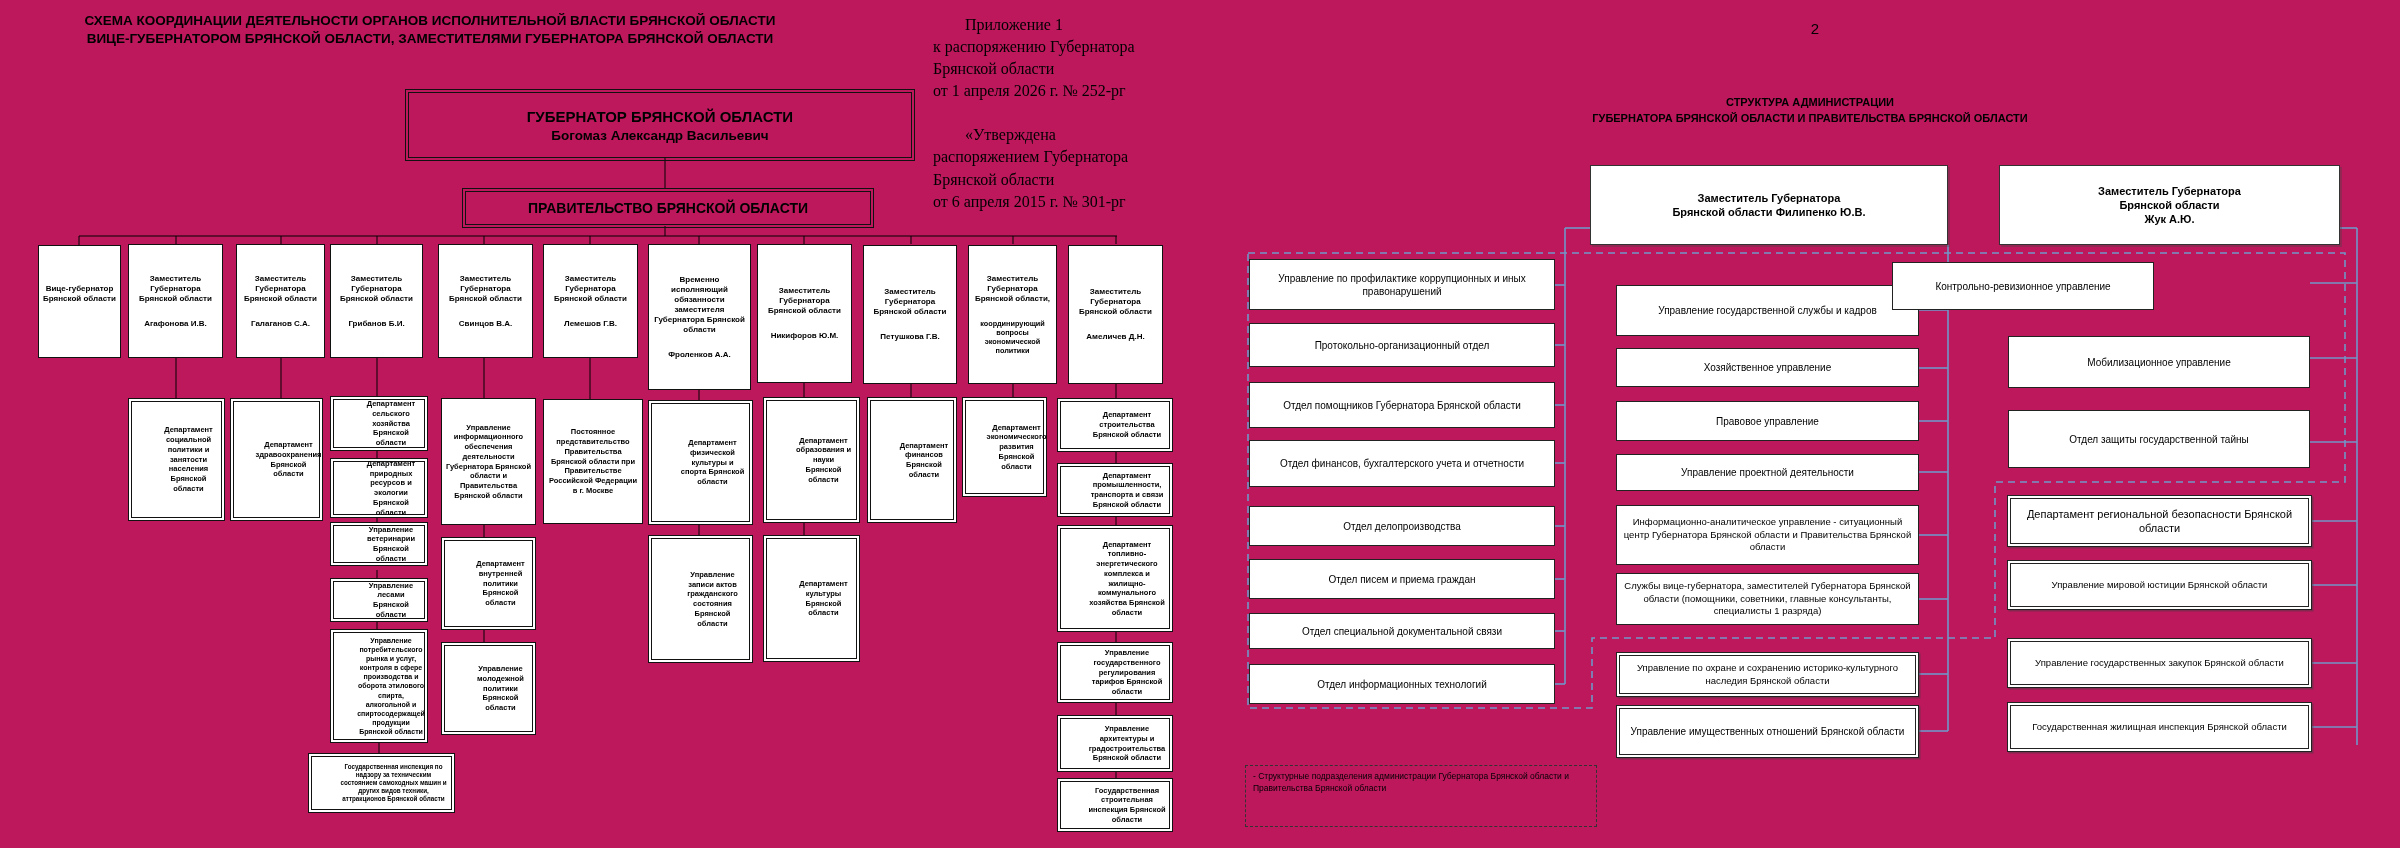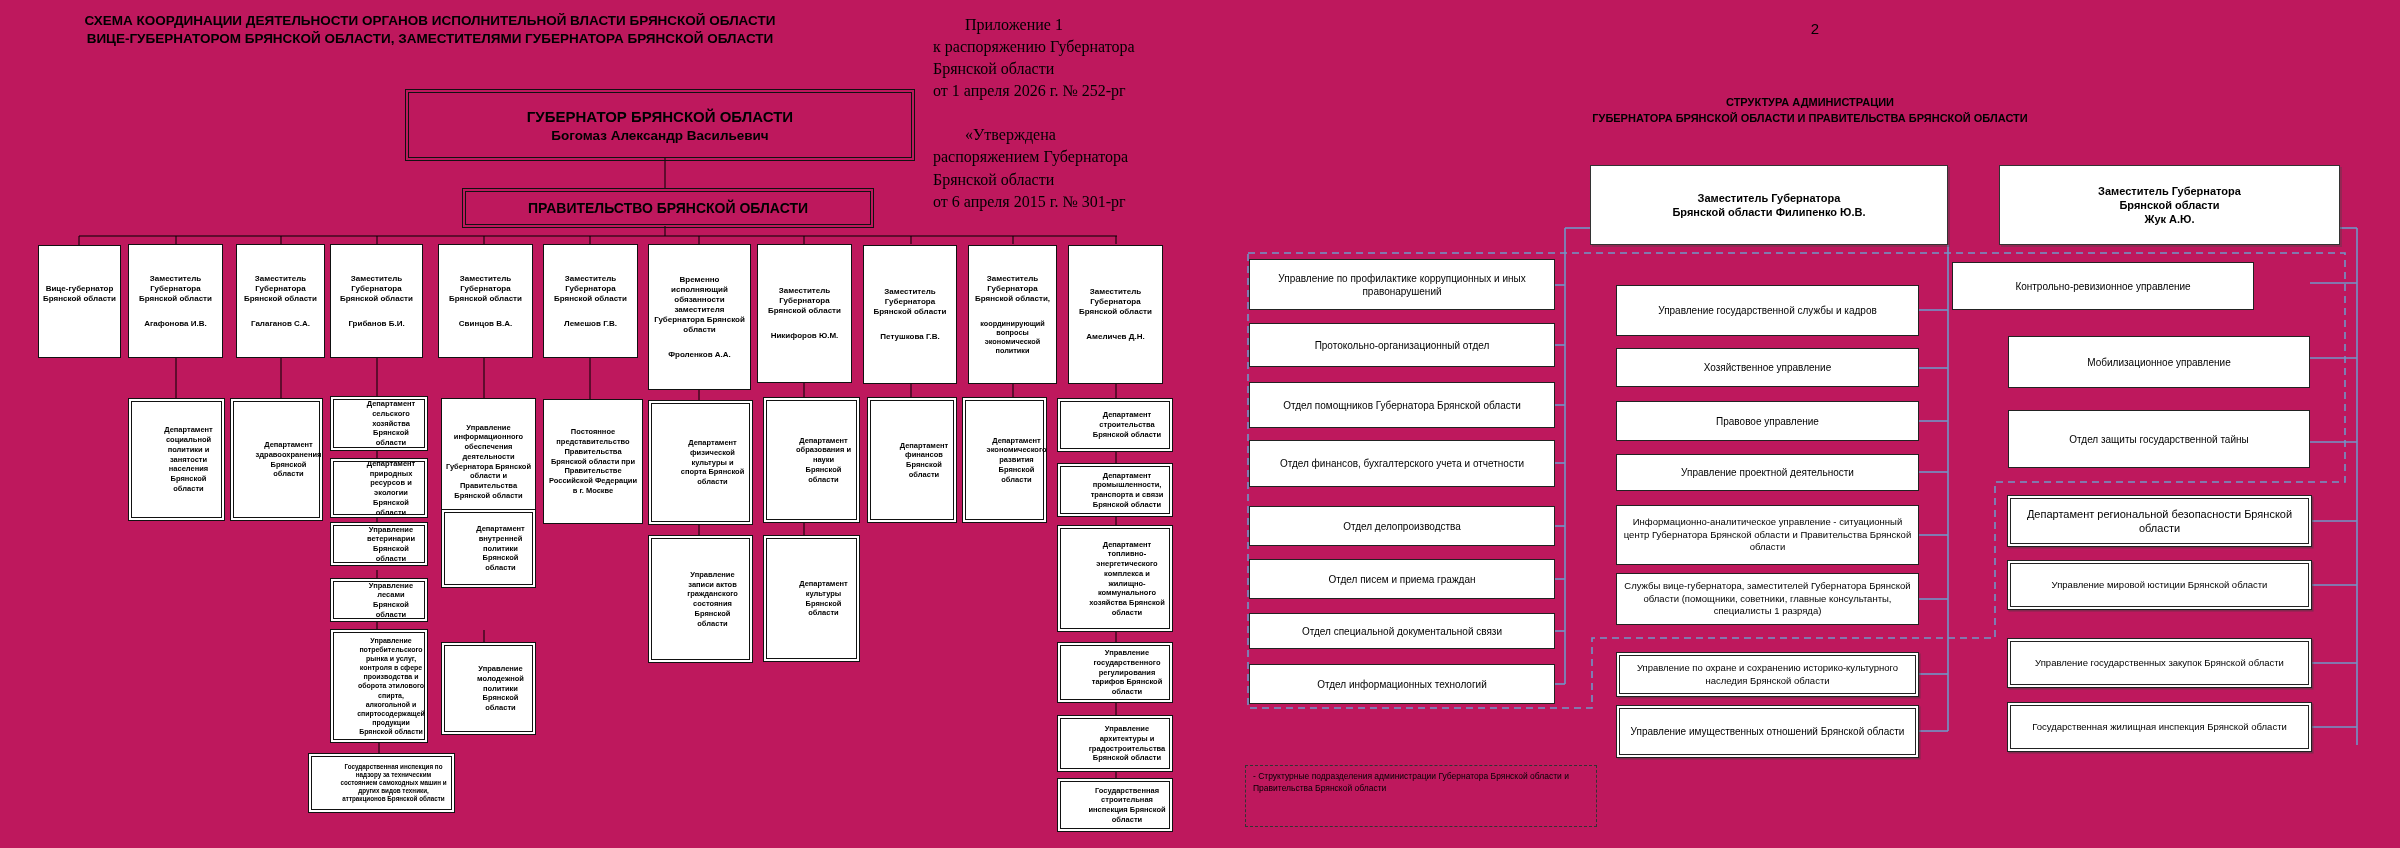--- a/index.html
+++ b/index.html
@@ -202,29 +202,29 @@
       </div>
 
     <div class="b dept d" style="left:128px;top:398px;width:97px;height:123px">Департамент социальной политики и занятости населения Брянской области</div>
     <div class="b dept d" style="left:230px;top:398px;width:93px;height:123px">Департамент здравоохранения Брянской области</div>
     <div class="b dept d" style="left:330px;top:396px;width:98px;height:55px">Департамент сельского хозяйства Брянской области</div>
     <div class="b dept d" style="left:330px;top:458px;width:98px;height:60px">Департамент природных ресурсов и экологии Брянской области</div>
     <div class="b dept d" style="left:330px;top:522px;width:98px;height:44px">Управление ветеринарии Брянской области</div>
     <div class="b dept d" style="left:330px;top:578px;width:98px;height:44px">Управление лесами Брянской области</div>
     <div class="b dept d" style="left:330px;top:629px;width:98px;height:114px;font-size:7px">Управление потребительского рынка и услуг, контроля в сфере производства и оборота этилового спирта, алкогольной и спиртосодержащей продукции Брянской области</div>
     <div class="b dept" style="left:441px;top:398px;width:95px;height:127px">Управление информационного обеспечения деятельности Губернатора Брянской области и Правительства Брянской области</div>
-    <div class="b dept d" style="left:441px;top:509px;width:95px;height:79px">Департамент внутренней политики Брянской области</div>
+    <div class="b dept d" style="left:441px;top:537px;width:95px;height:93px">Департамент внутренней политики Брянской области</div>
     <div class="b dept d" style="left:441px;top:642px;width:95px;height:93px">Управление молодежной политики Брянской области</div>
     <div class="b dept" style="left:543px;top:399px;width:100px;height:125px">Постоянное представительство Правительства Брянской области при Правительстве Российской Федерации в г. Москве</div>
     <div class="b dept d" style="left:648px;top:400px;width:105px;height:125px">Департамент физической культуры  и спорта Брянской области</div>
     <div class="b dept d" style="left:648px;top:535px;width:105px;height:128px">Управление записи актов гражданского состояния Брянской области</div>
     <div class="b dept d" style="left:763px;top:397px;width:97px;height:126px">Департамент образования и науки Брянской области</div>
     <div class="b dept d" style="left:763px;top:535px;width:97px;height:127px">Департамент культуры Брянской области</div>
     <div class="b dept d" style="left:867px;top:397px;width:90px;height:126px">Департамент финансов Брянской области</div>
-    <div class="b dept d" style="left:962px;top:397px;width:85px;height:126px">Департамент экономического развития Брянской области</div>
+    <div class="b dept d" style="left:962px;top:397px;width:85px;height:100px">Департамент экономического развития Брянской области</div>
     <div class="b dept d" style="left:1057px;top:398px;width:116px;height:54px">Департамент строительства Брянской области</div>
     <div class="b dept d" style="left:1057px;top:463px;width:116px;height:54px">Департамент промышленности, транспорта и связи Брянской области</div>
     <div class="b dept d" style="left:1057px;top:525px;width:116px;height:107px">Департамент топливно-энергетического комплекса и жилищно-коммунального хозяйства Брянской области</div>
     <div class="b dept d" style="left:1057px;top:642px;width:116px;height:61px">Управление государственного регулирования тарифов Брянской области</div>
     <div class="b dept d" style="left:1057px;top:715px;width:116px;height:57px">Управление архитектуры и градостроительства Брянской области</div>
     <div class="b dept d" style="left:1057px;top:778px;width:116px;height:54px">Государственная строительная инспекция Брянской области</div>
     <div class="b dept d" style="left:308px;top:753px;width:147px;height:60px;font-size:6.3px">Государственная инспекция по надзору за техническим состоянием самоходных машин и других видов техники, аттракционов Брянской области</div>
   </div>
 
   <div>
@@ -250,21 +250,21 @@
     <div class="rb" style="left:1616px;top:285px;width:303px;height:51px">Управление государственной службы и кадров</div>
     <div class="rb" style="left:1616px;top:348px;width:303px;height:39px">Хозяйственное управление</div>
     <div class="rb" style="left:1616px;top:401px;width:303px;height:40px">Правовое управление</div>
     <div class="rb" style="left:1616px;top:454px;width:303px;height:37px">Управление проектной деятельности</div>
     <div class="rb" style="left:1616px;top:505px;width:303px;height:60px;font-size:9.5px">Информационно-аналитическое управление - ситуационный центр Губернатора Брянской области и Правительства Брянской области</div>
     <div class="rb" style="left:1616px;top:573px;width:303px;height:52px;font-size:9.5px">Службы вице-губернатора, заместителей Губернатора Брянской области  (помощники, советники, главные консультанты, специалисты 1 разряда)</div>
 
     <div class="rb d2" style="left:1616px;top:652px;width:303px;height:45px;font-size:9.5px">Управление по охране и сохранению историко-культурного наследия Брянской области</div>
     <div class="rb d2" style="left:1616px;top:705px;width:303px;height:53px">Управление имущественных отношений Брянской области</div>
 
-    <div class="rb" style="left:1952px;top:262px;width:302px;height:48px">Контрольно-ревизионное управление</div>
+    <div class="rb" style="left:1892px;top:262px;width:262px;height:48px">Контрольно-ревизионное управление</div>
     <div class="rb" style="left:2008px;top:336px;width:302px;height:52px">Мобилизационное управление</div>
     <div class="rb" style="left:2008px;top:410px;width:302px;height:58px">Отдел защиты государственной тайны</div>
     <div class="rb d2" style="left:2007px;top:495px;width:305px;height:52px;font-size:11px">Департамент региональной безопасности Брянской области</div>
     <div class="rb d2" style="left:2007px;top:560px;width:305px;height:50px;font-size:9.5px">Управление мировой юстиции Брянской области</div>
     <div class="rb d2" style="left:2007px;top:638px;width:305px;height:50px;font-size:9.5px">Управление государственных закупок Брянской области</div>
     <div class="rb d2" style="left:2007px;top:702px;width:305px;height:50px;font-size:9.5px">Государственная жилищная инспекция Брянской области</div>
 
     <div class="legend">-  Структурные подразделения  администрации  Губернатора Брянской области и Правительства Брянской области</div>
   </div>
 

